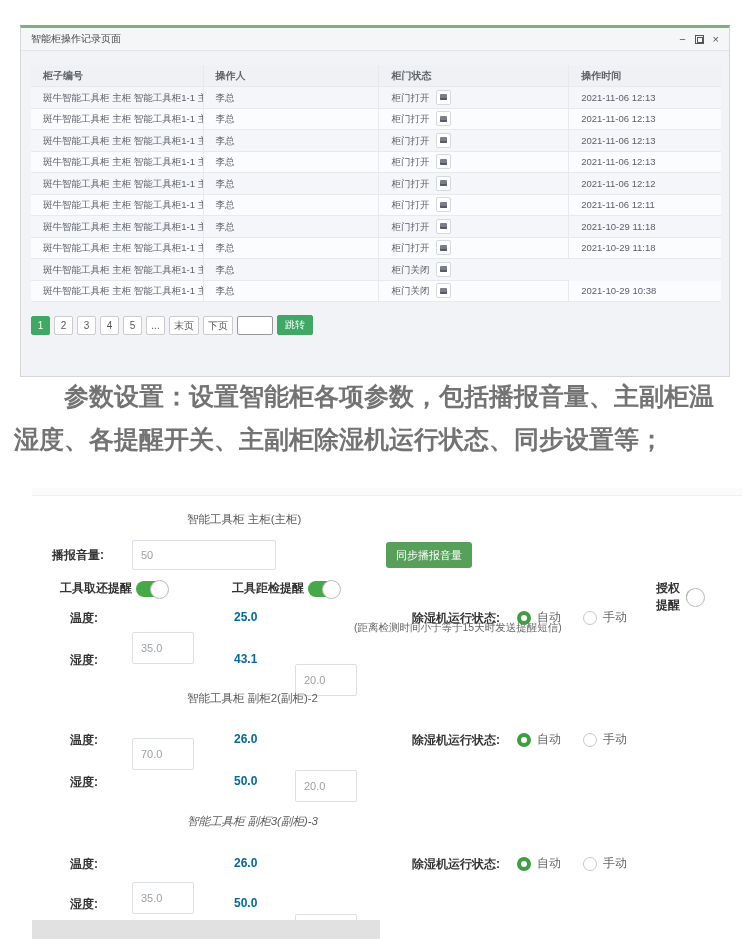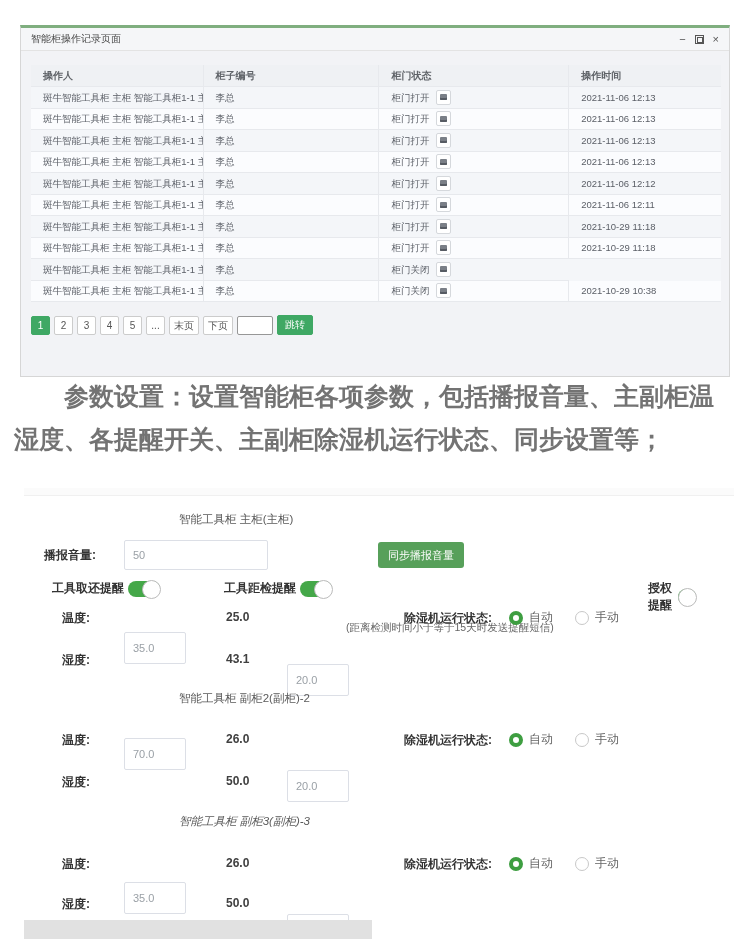--- a/index.html
+++ b/index.html
@@ -42,30 +42,30 @@
   .pg.active { background:#3fa864; border-color:#3fa864; color:#fff; }
   .pg-input { width:36px; height:19px; border:1px solid #979797; border-radius:2px; font-size:10px; padding:0 3px; }
   .pg-jump { height:20px; line-height:18px; padding:0 7px; background:#3fa864;
     border:1px solid #3fa864; color:#fff; font-size:10px; border-radius:2px; }
 
   
   .desc { position:absolute; top:375px; left:14px; width:724px; font-size:25px;
     line-height:43px; color:#737373; font-weight:600; text-indent:2em; }
 
   
-  .settings { position:absolute; left:4px; top:488px; width:682px; height:451px; background:#fff; }
+  .settings { position:absolute; left:12px; top:488px; width:682px; height:451px; background:#fff; }
   .abs { position:absolute; }
   .remnant { left:20px; top:0; width:710px; height:8px; background:#fbfbfb; border-bottom:1px solid #f0f0f0; }
   .sec-title { font-size:11.5px; color:#5a5a5a; }
   .blabel { font-weight:700; font-size:12px; color:#333; }
   .inputwrap { position:relative; }
   .tinput { border:1px solid #dcdfe6; border-radius:2px; background:#fff; color:#9aa0a6;
     font-size:11px; padding:0 20px 0 8px; height:32px; width:62px; }
   .vol-input { width:144px; height:30px; padding:0 8px; }
-  .cur { font-size:12px; color:#404040; font-weight:600; }
+  .cur { font-size:12px; color:#0369a1; font-weight:600; }
   .sync-btn { background:#57a05a; color:#fff; font-size:11px; border:none; border-radius:3px;
     height:26px; padding:0 10px; }
   .hint { font-size:10.5px; color:#666;margin-top:37px; }
   .tgroup { display:flex; align-items:center; gap:4px; }
   .switch { width:32px; height:16px; border-radius:8px; background:#45a849; position:relative; display:inline-block; }
   .switch::after { content:""; position:absolute; right:-1px; top:-1px; width:17px; height:17px;
     border-radius:50%; background:#fff; border:1px solid #bbb; }
   .radios { display:flex; align-items:center; gap:6px; }
   .radio { width:14px; height:14px; border-radius:50%; background:#fff; display:inline-block; }
   .radio.on { border:4.5px solid #3e9e41; }
@@ -82,22 +82,22 @@
     <span>智能柜操作记录页面</span>
     <span class="win-controls">
       <span class="wc">−</span>
       <span class="wc wc-max"></span>
       <span class="wc">×</span>
     </span>
   </div>
 
   <div class="table">
     <div class="thead">
+      <div class="cell">柜子编号</div>
       <div class="cell">操作人</div>
-      <div class="cell">柜子编号</div>
       <div class="cell">柜门状态</div>
       <div class="cell">操作时间</div>
     </div>
     <div id="table-body">
         <div class="trow">
           <div class="cell">斑牛智能工具柜 主柜 智能工具柜1-1 主柜—1</div>
           <div class="cell">李总</div>
           <div class="cell">
             <span>柜门打开</span>
             <span class="badge">

